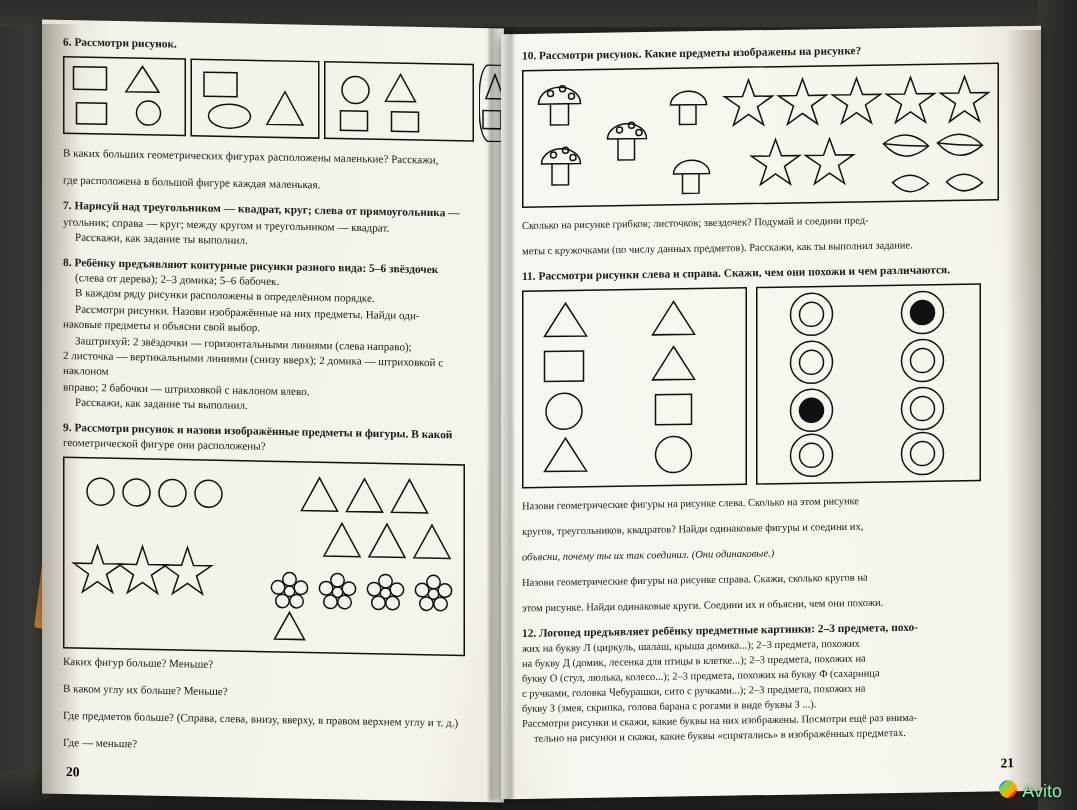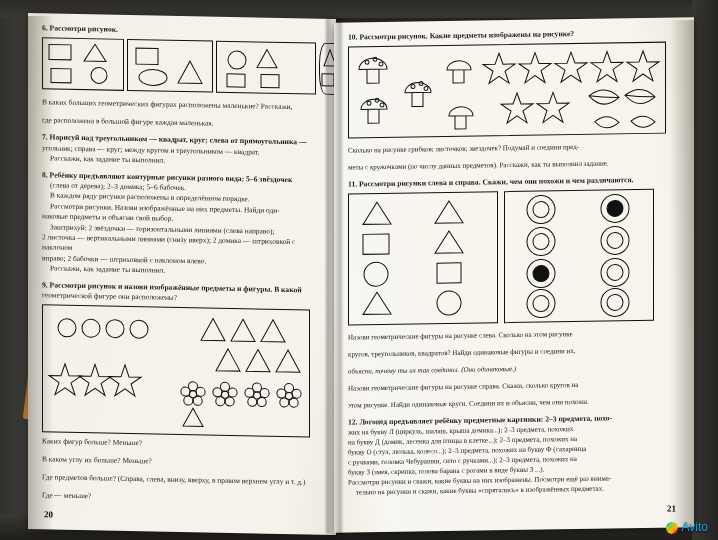--- a/index.html
+++ b/index.html
@@ -61,22 +61,22 @@
   svg{display:block;}
   .pgnum{position:absolute;font-weight:bold;font-size:9px;}
   .pgnum-l{left:16px;bottom:10px;}
   .pgnum-r{right:18px;bottom:14px;}
 
   
   .panel{border:1px solid #111;box-sizing:border-box;}
 
   
   .avito{
-    position:absolute;right:10px;bottom:6px;display:flex;align-items:flex-end;gap:4px;
-    color:#0ea5e9;font-family:"Liberation Sans",sans-serif;font-size:12px;
+    position:absolute;right:10px;bottom:6px;display:flex;align-items:flex-start;gap:4px;
+    color:#86efac;font-family:"Liberation Sans",sans-serif;font-size:12px;
     text-shadow:0 1px 2px rgba(0,0,0,.8);
   }
   .avito .dot{width:12px;height:12px;border-radius:50%;
     background:linear-gradient(135deg,#0af 0%,#0af 25%,#9c3 25%,#9c3 50%,#fa0 50%,#fa0 75%,#f33 75%);}
   .pencil{position:absolute;left:30px;top:300px;width:18px;height:120px;
     background:linear-gradient(90deg,#c87a2e,#e8a553 40%,#b4661f);
     transform:rotate(7deg);border-radius:2px;opacity:.95;}
 </style>
 </head>
 <body>

